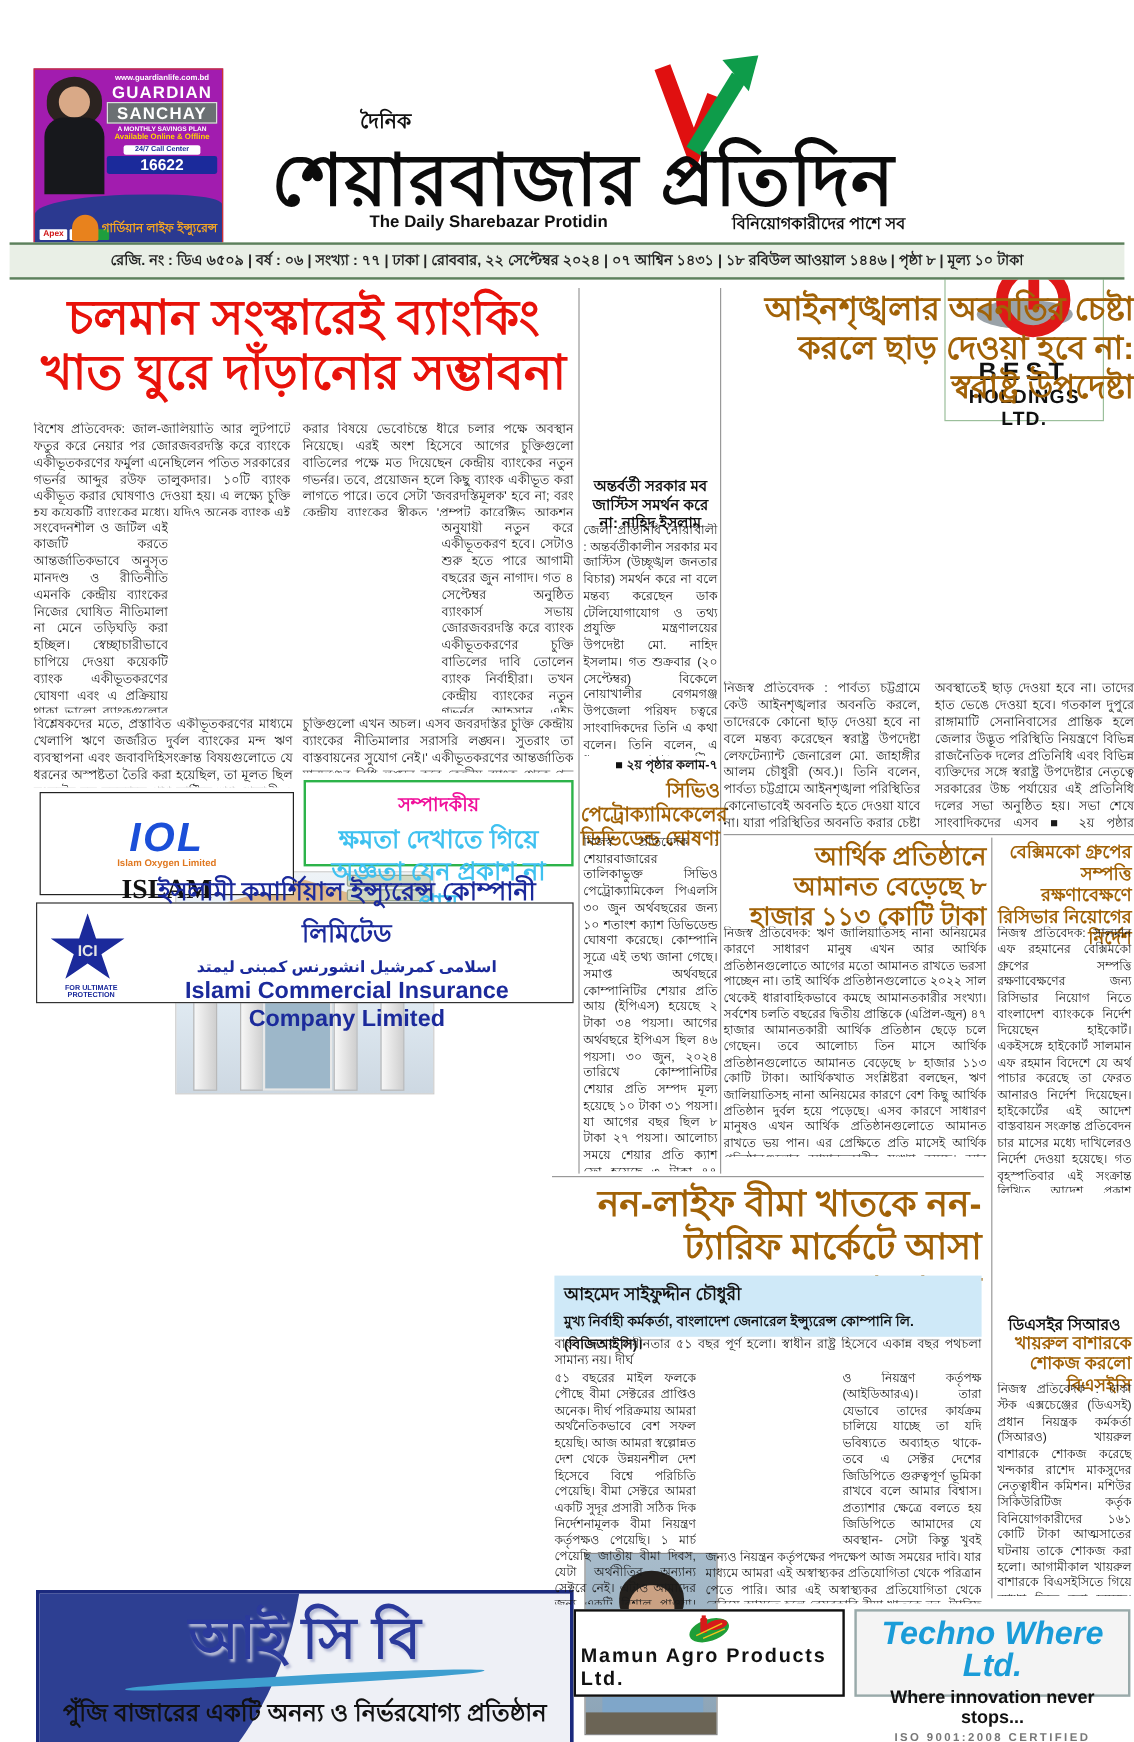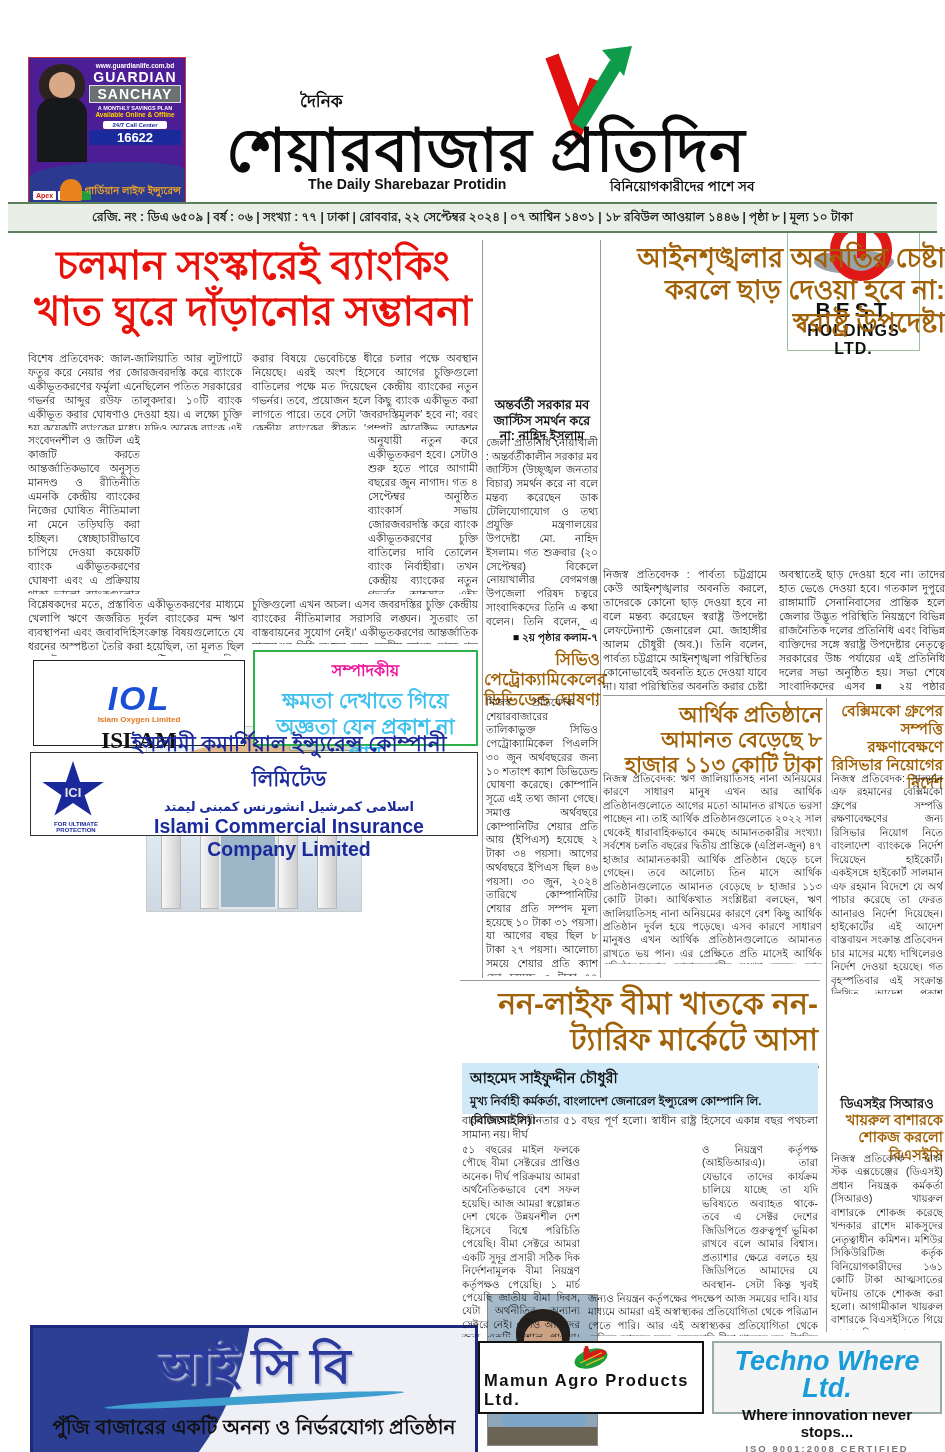--- a/index.html
+++ b/index.html
@@ -55,21 +55,21 @@
   .byline-name { font-weight:800; font-size:14.5px; }
   .byline-title { font-size:11.5px; font-weight:bold; margin-top:2px; }
 
   .mamun-box { border:2px solid #111; background:#fff; display:flex; flex-direction:column; align-items:center; justify-content:space-between; padding:3px 4px; }
   .mamun-name { font-weight:800; font-size:16.5px; letter-spacing:1.5px; }
   .techno-box { border:2px solid #9aa; background:#f4f4f4; text-align:center; padding:5px 4px; }
   .techno-name { color:#1a9cd8; font-weight:800; font-style:italic; font-size:27px; line-height:1; }
   .techno-tag { font-weight:bold; font-size:15px; margin-top:4px; }
   .techno-iso { color:#777; font-size:9.5px; letter-spacing:2px; margin-top:3px; font-weight:bold; }
 
-  .guardian { background:#4c1d95; border:1px solid #c33; overflow:hidden; position:relative; color:#fff; }
+  .guardian { background:#a21caf; border:1px solid #c33; overflow:hidden; position:relative; color:#fff; }
   .g-right { position:absolute; right:4px; top:4px; width:92px; text-align:center; }
   .g-url { font-size:6.5px; font-weight:bold; }
   .g-brand { font-size:14px; font-weight:900; letter-spacing:1px; line-height:1.15; }
   .g-brand2 { font-size:14px; font-weight:900; letter-spacing:1px; border:1px solid #ddd; background:#6b7073; }
   .g-plan { font-size:5.5px; font-weight:bold; margin-top:2px; }
   .g-avail { font-size:6.5px; font-weight:bold; color:#ffd400; }
   .g-call { margin:3px auto 0 auto; width:64px; background:#fff; color:#1b2a9b; font-size:6px; font-weight:bold; border-radius:2px; padding:1px; }
   .g-num { font-size:13px; font-weight:900; color:#fff; background:#1b2a9b; border-radius:2px; margin-top:1px; padding:0 2px; }
   .g-band { position:absolute; left:0; right:0; bottom:0; height:42px; background:#2b3990; border-radius:60% 30% 0 0/40% 20% 0 0; }
   .g-logos { position:absolute; left:4px; bottom:4px; display:flex; gap:2px; }
@@ -188,21 +188,21 @@
   <div class="abs bodytxt just" style="left:368px; top:434px; width:110px; height:160px;">অনুযায়ী নতুন করে একীভূতকরণ হবে। সেটাও শুরু হতে পারে আগামী বছরের জুন নাগাদ। গত ৪ সেপ্টেম্বর অনুষ্ঠিত ব্যাংকার্স সভায় জোরজবরদস্তি করে ব্যাংক একীভূতকরণের চুক্তি বাতিলের দাবি তোলেন ব্যাংক নির্বাহীরা। তখন কেন্দ্রীয় ব্যাংকের নতুন গভর্নর আহসান এইচ মনসুর দাবি মেনে নিয়ে দ্রুততম সময়ে চুক্তি বাতিলের নির্দেশনা জারির আশ্বাস দেন। অ্যাসোসিয়েশন অব ব্যাংকার্স, বাংলাদেশের (এবিবি) চেয়ারম্যান সেলিম আর এফ হোসেন গণমাধ্যমকে বলেছেন, 'আগের গভর্নরের চাপানো একীভূতকরণ চুক্তির বিষয়ে নতুন গভর্নর 'না' করেছেন। আগের</div>
   <div class="abs bodytxt just" style="left:28px; top:598px; width:216px; height:58px;">বিশ্লেষকদের মতে, প্রস্তাবিত একীভূতকরণের মাধ্যমে খেলাপি ঋণে জর্জরিত দুর্বল ব্যাংকের মন্দ ঋণ ব্যবস্থাপনা এবং জবাবদিহিসংক্রান্ত বিষয়গুলোতে যে ধরনের অস্পষ্টতা তৈরি করা হয়েছিল, তা মূলত ছিল সংকটের মূল সমস্যাকে পাশ কাটিয়ে ঋণ খেলাপী ও জালিয়াতির জন্য দায়ী মহলকে “দায়মুক্তি” প্রদানের নামান্তর। তবে পরিবর্তিত প্রেক্ষাপটে নতুন অন্তর্বর্তী সরকার ব্যাংকে একীভূত</div>
   <div class="abs bodytxt just" style="left:252px; top:598px; width:226px; height:46px;">চুক্তিগুলো এখন অচল। এসব জবরদস্তির চুক্তি কেন্দ্রীয় ব্যাংকের নীতিমালার সরাসরি লঙ্ঘন। সুতরাং তা বাস্তবায়নের সুযোগ নেই।' একীভূতকরণের আন্তর্জাতিক মানদণ্ডের বিধি লঙ্ঘন করে কেন্দ্রীয় ব্যাংক থেকে গত ১৪ মার্চ দুর্বল পরা ব্যাংকেকে■ ২য় পৃষ্ঠার কলাম-৫</div>
 
   <div class="abs iol-box" style="left:33px; top:660px; width:212px; height:86px;">
     <div class="iol-logo">IOL</div>
     <div class="iol-sub">Islam Oxygen Limited</div>
     <div class="iol-name">ISLAM OXYGEN LIMITED</div>
   </div>
 
-  <div class="abs ed-box" style="left:253px; top:650px; width:225px; height:96px;">
+  <div class="abs ed-box" style="left:253px; top:650px; width:225px; height:72px;">
     <div class="ed-label">সম্পাদকীয়</div>
     <div class="ed-head">ক্ষমতা দেখাতে গিয়ে অজ্ঞতা যেন প্রকাশ না পায়</div>
     <div class="ed-jump">■ ২য় পৃষ্ঠার কলাম-১</div>
   </div>
 
   <div class="abs ici-box" style="left:30px; top:752px; width:448px; height:84px;">
     <div class="ici-star">
       <div class="star">
           <span>ICI</span>
         </div>

